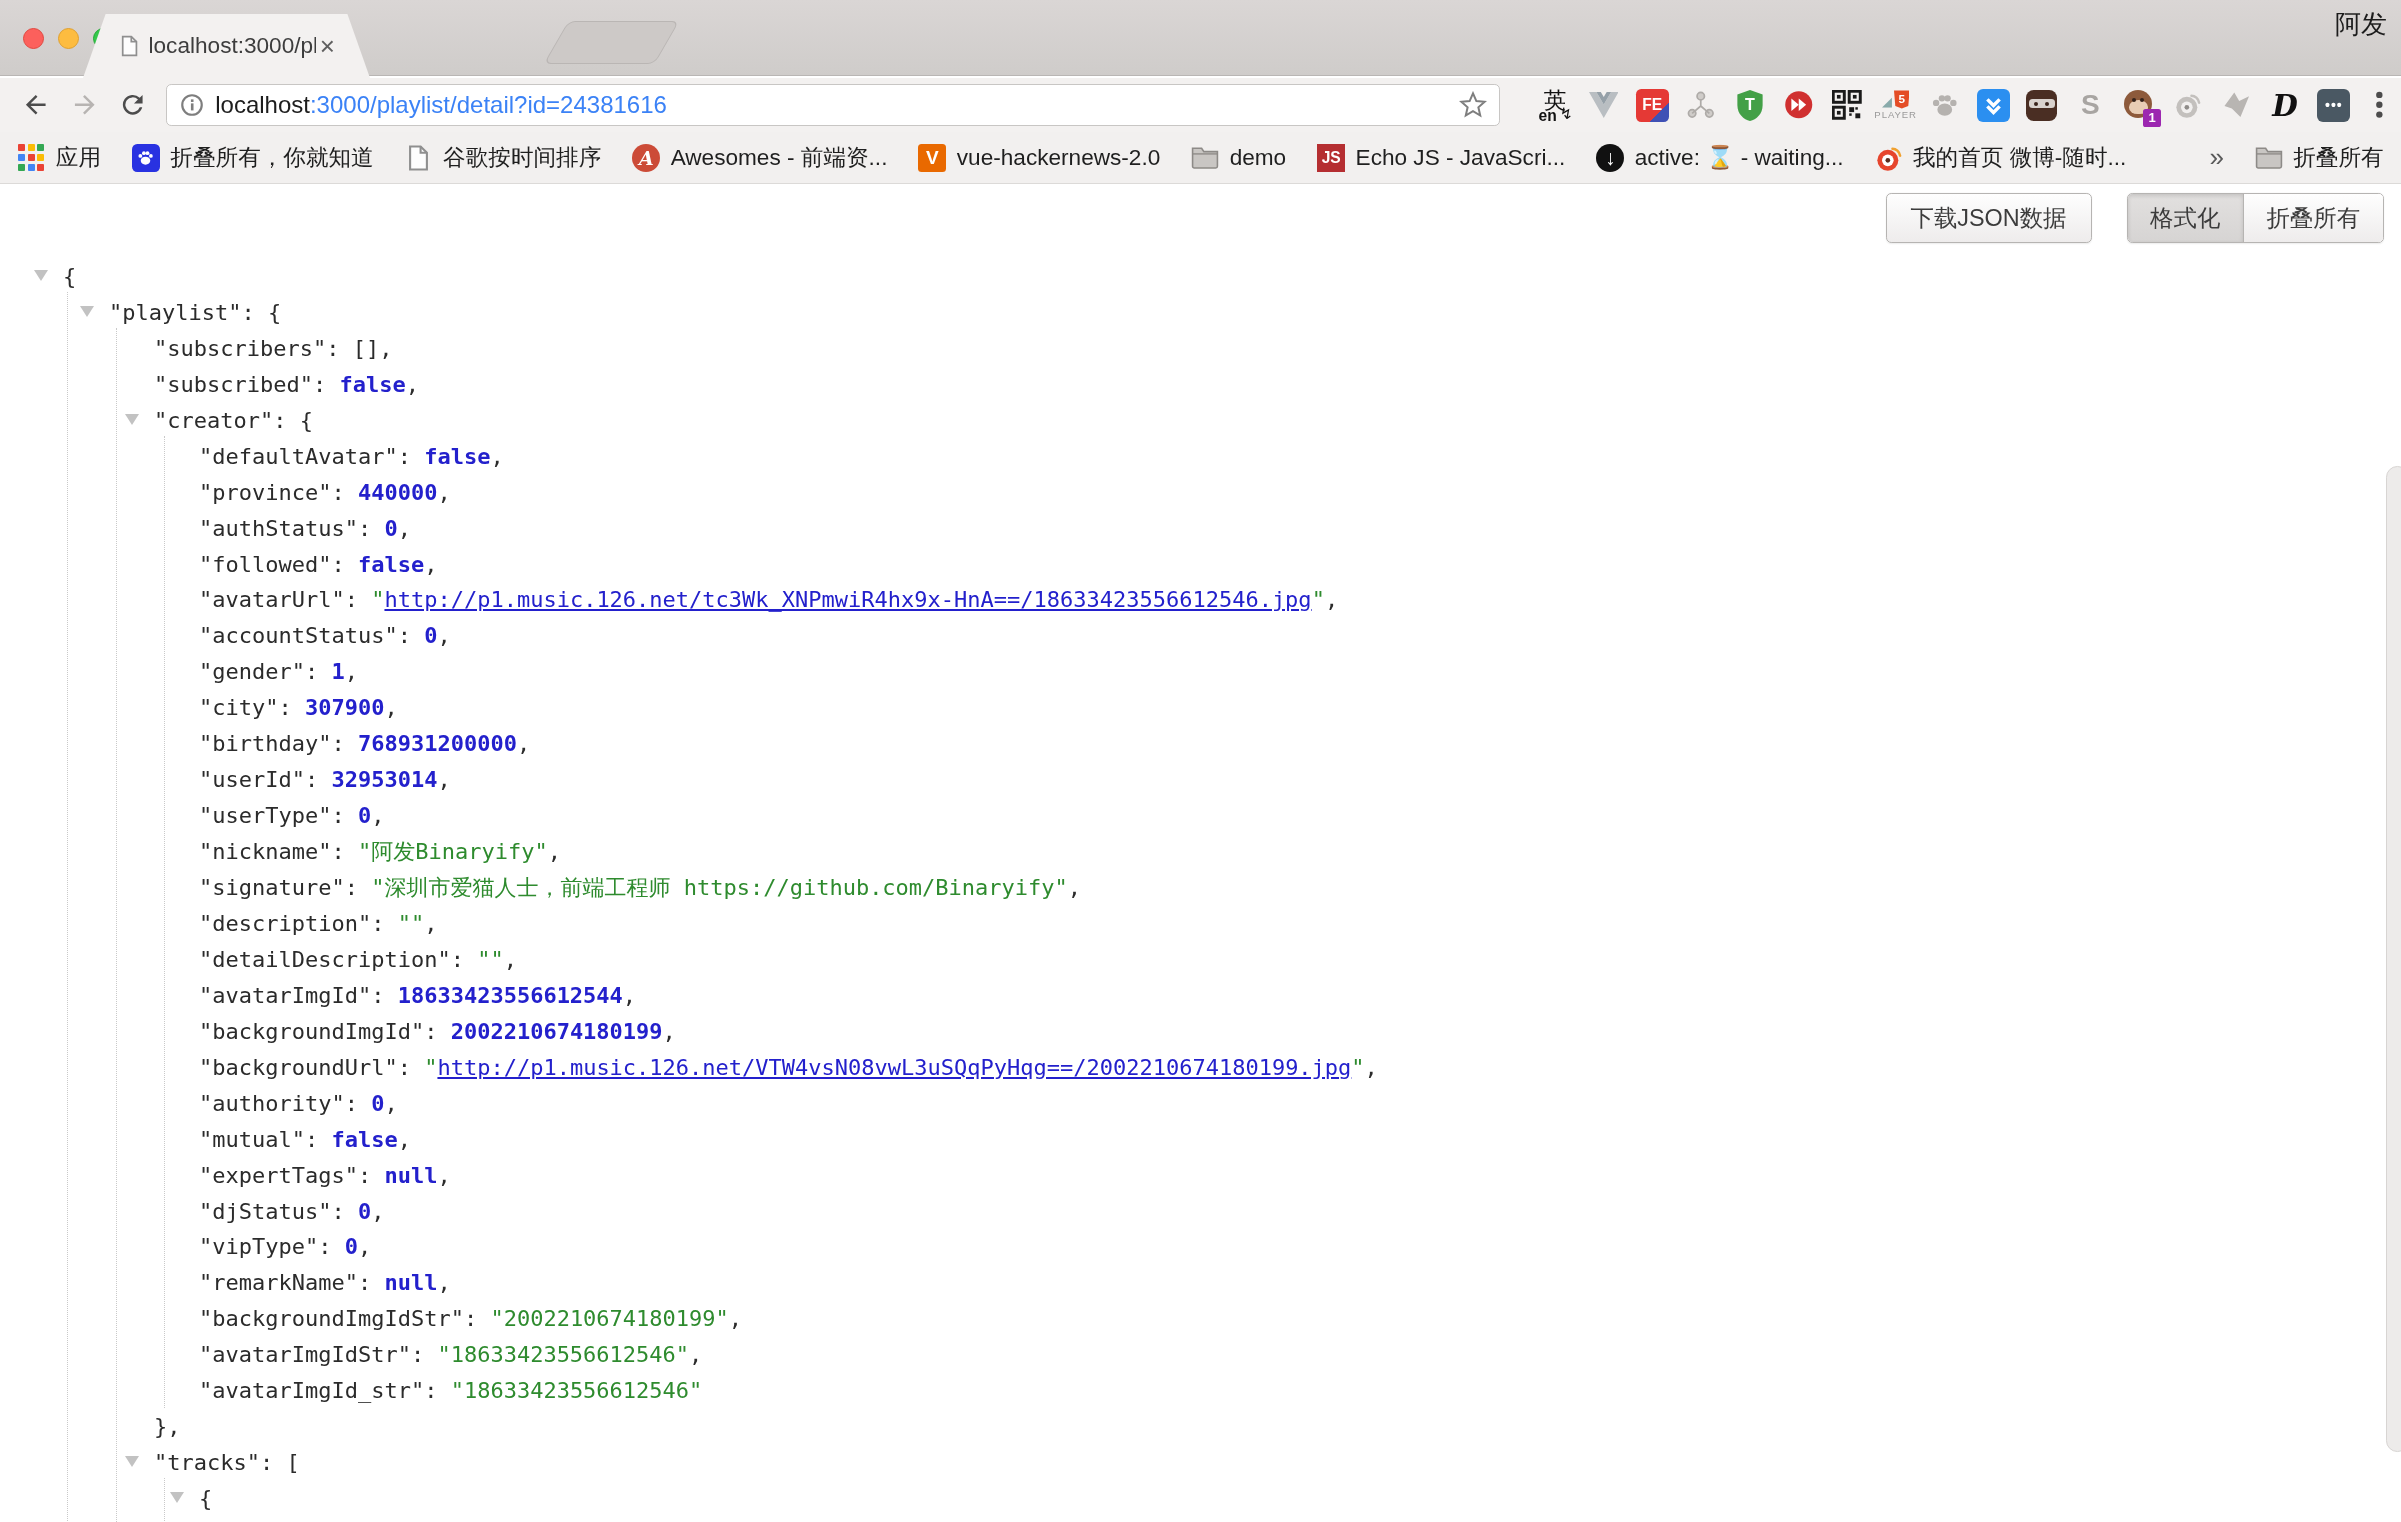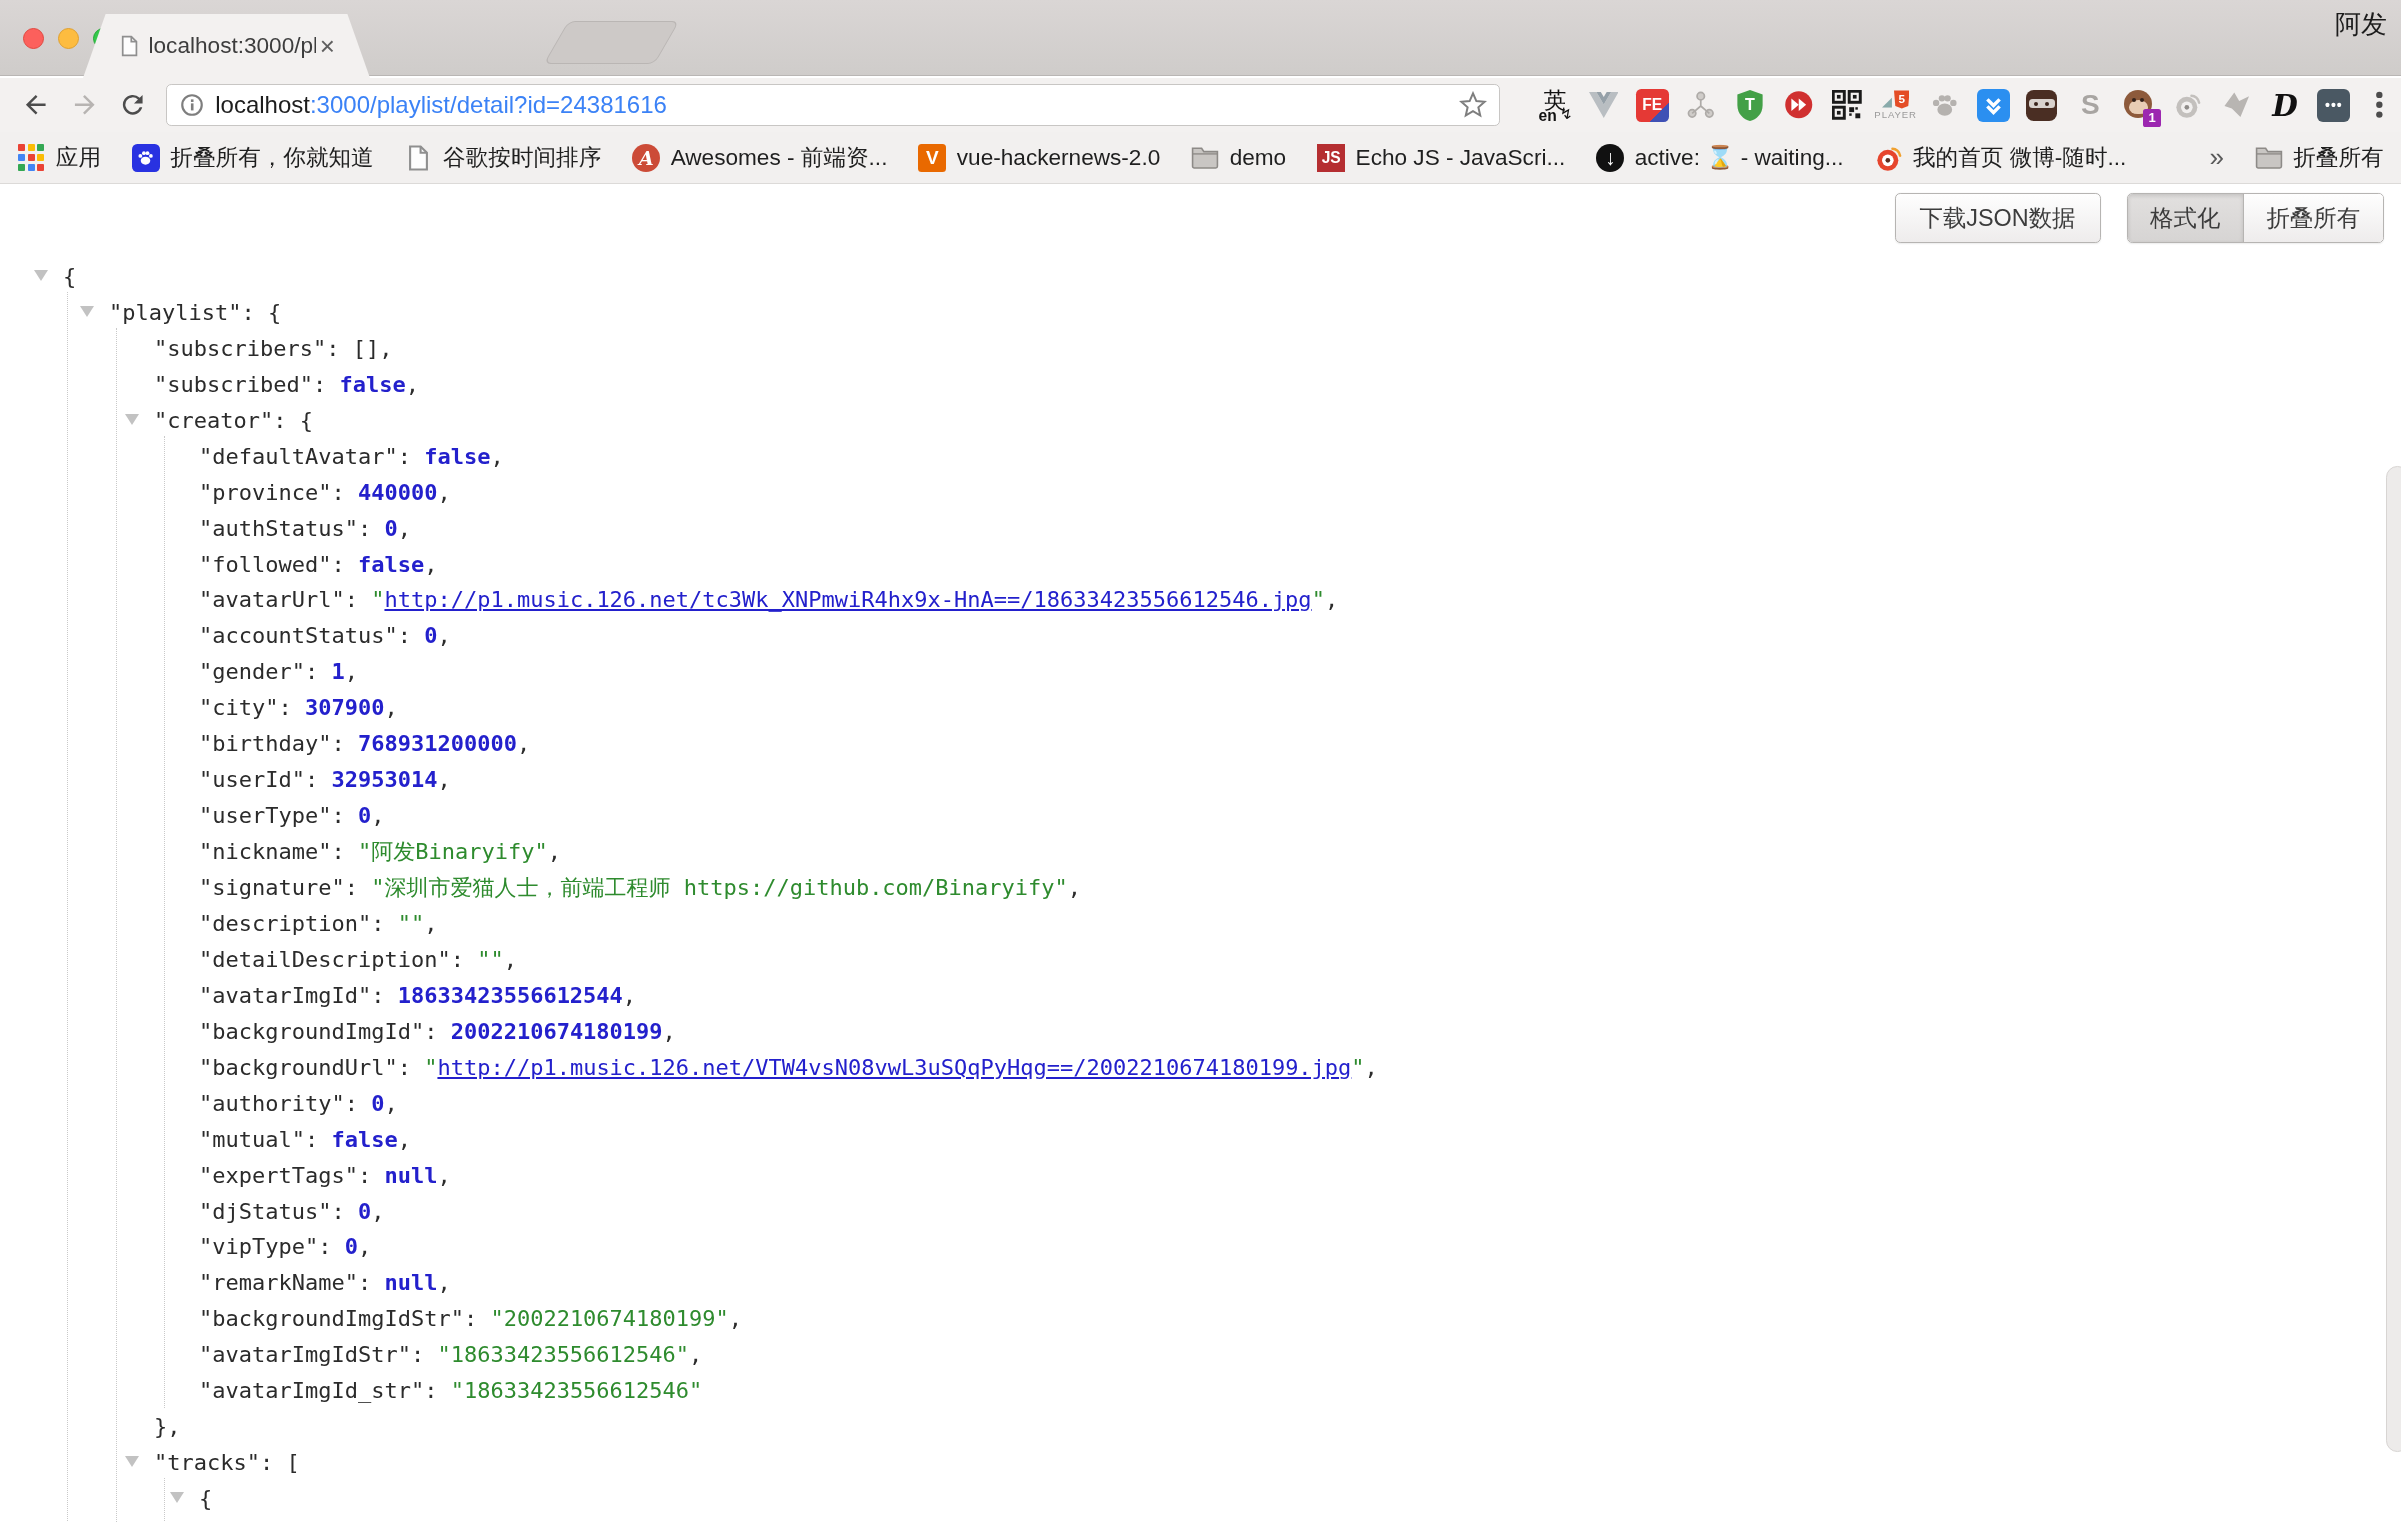--- a/index.html
+++ b/index.html
@@ -38,21 +38,21 @@
   .bookmarks { position:absolute; left:0; top:132px; width:2401px; height:52px;
     background:#f2f0ef; border-bottom:1.7px solid #dcdad8; display:flex; align-items:center;
     padding:0 17.4px; gap:31px; }
   .bm { display:flex; align-items:center; gap:10.4px; font-size:22.6px; color:#1f1f1f; white-space:nowrap; flex:none;}
   .bm-icon { width:28px; height:28px; display:flex; align-items:center; justify-content:center; position:relative; flex:none;}
   .bm-spacer { flex:1; }
   .bm-chevron { font-size:26px; color:#5a5a5a; flex:none;}
 
   
   .content { position:absolute; left:0; top:186px; width:2401px; height:1337px; background:#fff; }
-  .actions { position:absolute; right:17.4px; top:7px; display:flex; gap:26px; align-items:flex-end; }
+  .actions { position:absolute; right:17.4px; top:7px; display:flex; gap:35px; align-items:flex-end; }
   .btn { font-size:23.4px; color:#3c3c3c; height:50px; display:flex; align-items:center;
     padding:0 24px; border:1.7px solid #b6b4b2; border-radius:5.2px;
     background:linear-gradient(#fefefe,#eeecec); box-shadow:0 0.9px 1.7px rgba(0,0,0,.08); }
   .seg { display:flex; border:1.7px solid #b6b4b2; border-radius:5.2px; overflow:hidden;
     box-shadow:0 0.9px 1.7px rgba(0,0,0,.08); height:50px; }
   .seg > div { font-size:23.4px; color:#3c3c3c; display:flex; align-items:center; padding:0 22.6px; }
   .seg-active { background:linear-gradient(#e2e0df,#d6d4d3); box-shadow:inset 0 1.7px 4.3px rgba(0,0,0,.14); border-right:1.7px solid #b6b4b2; }
   .seg-normal { background:linear-gradient(#fefefe,#eeecec); }
 
   

